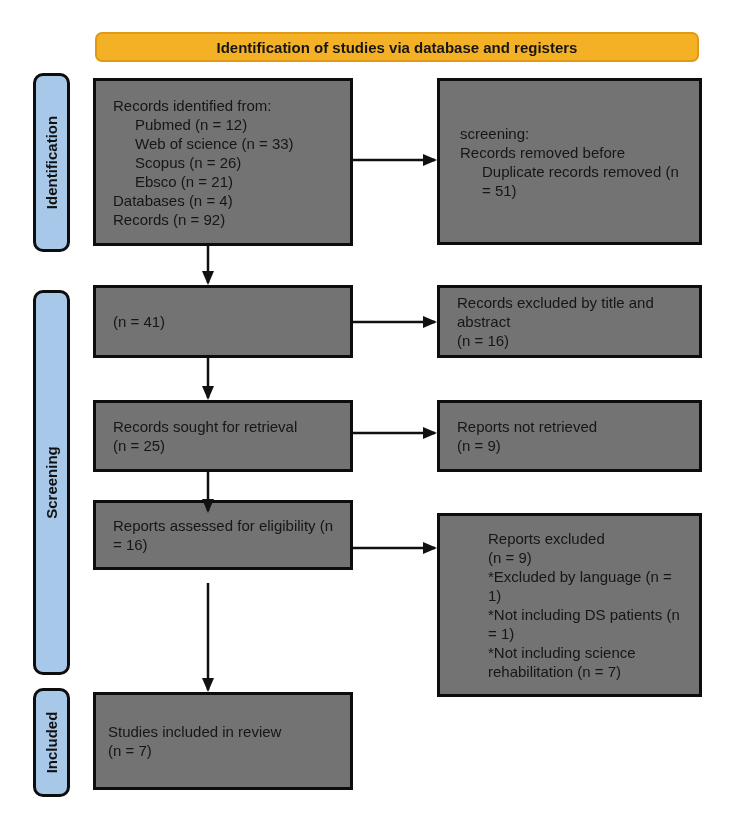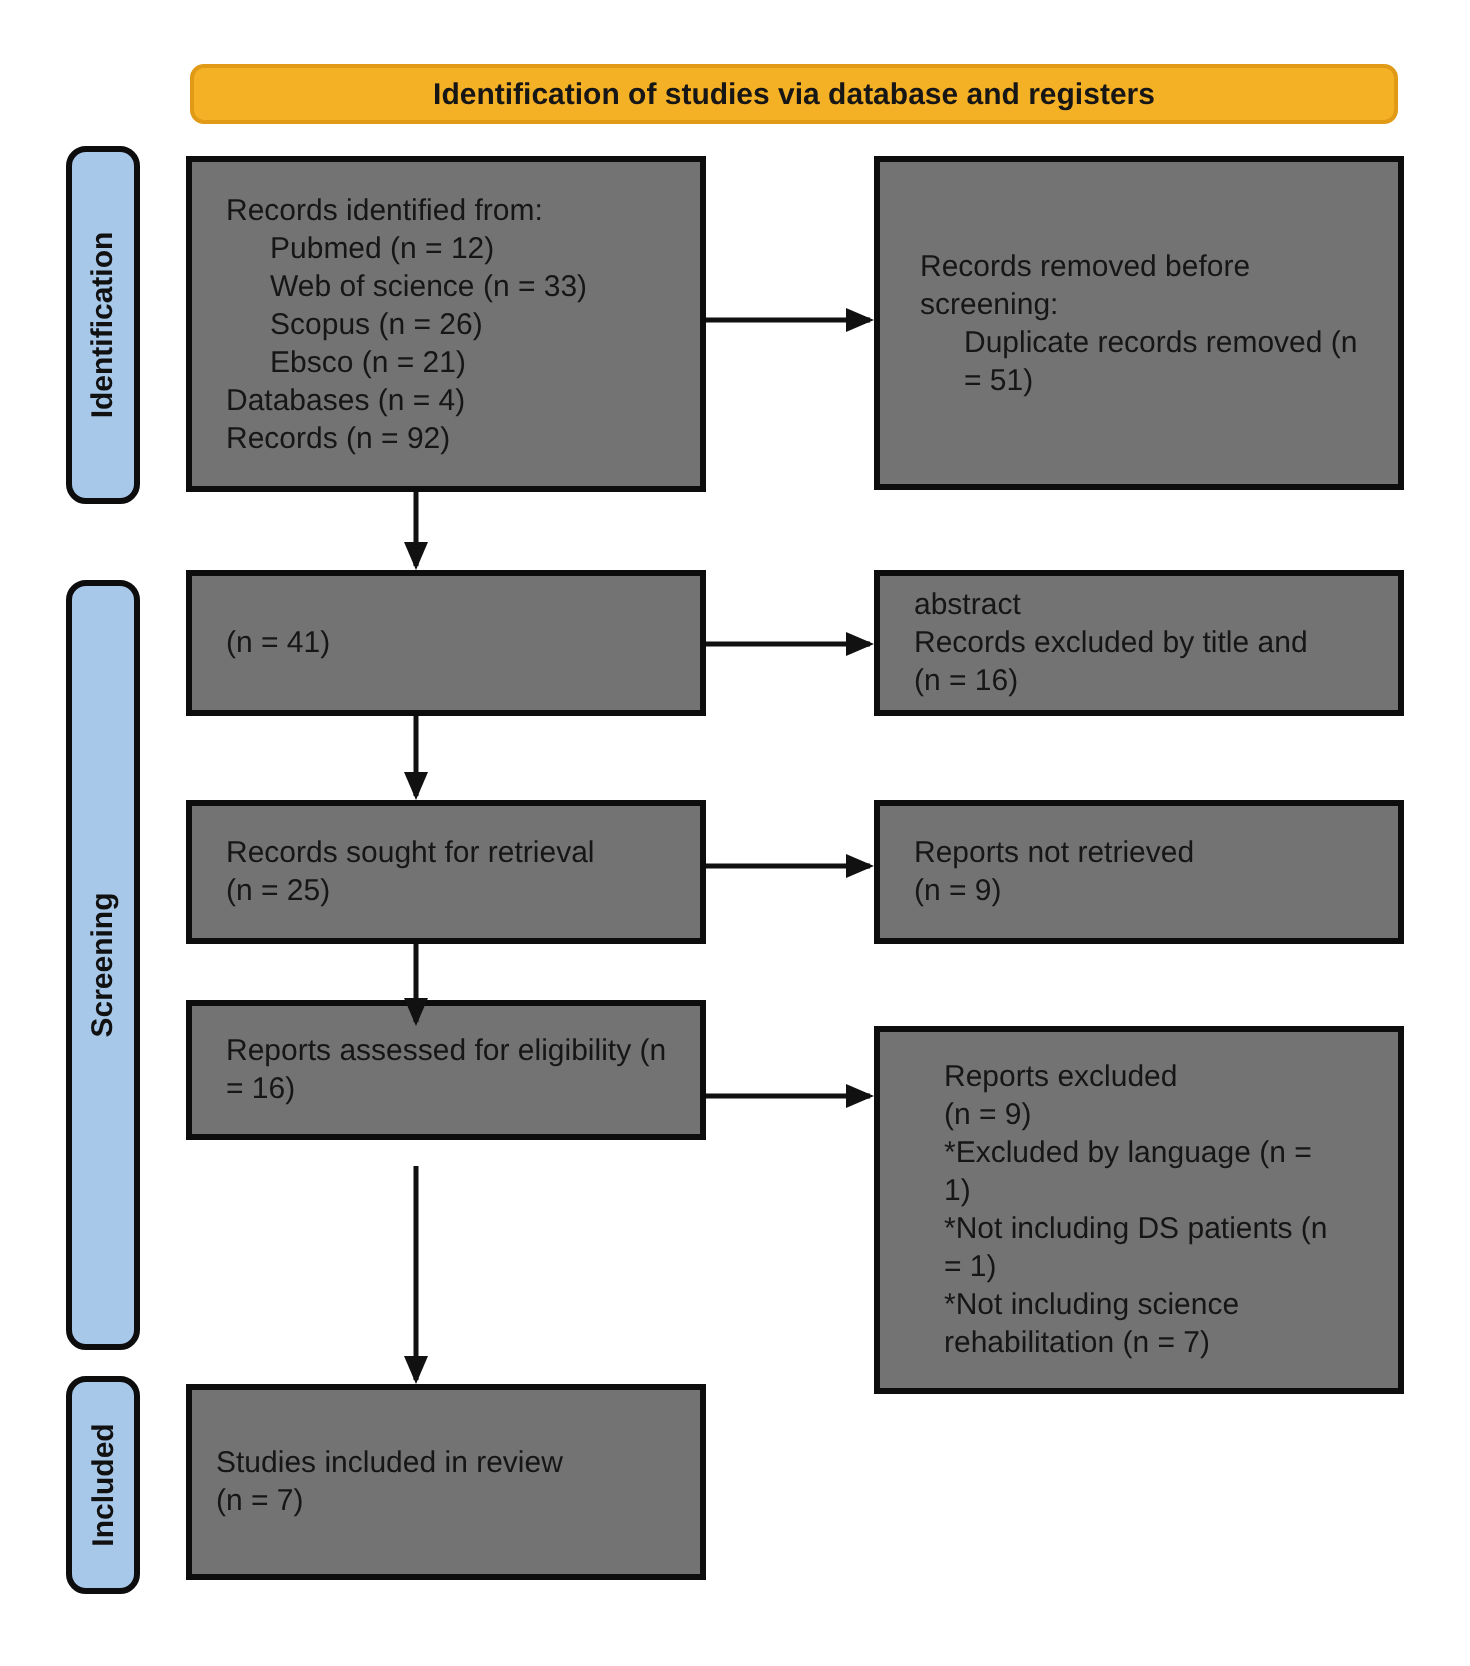--- a/index.html
+++ b/index.html
@@ -40,21 +40,21 @@
     border:3px solid #0d0d0d;
     box-sizing:border-box;
     display:flex;flex-direction:column;justify-content:center;
     padding:6px 8px 6px 17px;
     font-size:15px;
   }
   .box .ln{line-height:19px;}
   .box .ind{padding-left:22px;}
   .left-col{left:93px;width:260px;}
   .right-col{left:437px;width:265px;}
-  .pad-lg{padding-left:32px;}
+  .pad-lg{padding-left:48px;}
   .arrows{position:absolute;left:0;top:0;width:735px;height:833px;pointer-events:none;}
 </style>
 </head>
 <body>
 
 <div class="canvas">
 
   <div class="banner">Identification of studies via database and registers</div>
 
   <div class="stage" style="top:73px;height:179px;">
@@ -90,29 +90,29 @@
     <div class="ln">Reports assessed for eligibility (n</div>
     <div class="ln">= 16)</div>
   </div>
 
   <div class="box left-col" style="top:692px;height:98px;padding-left:12px;">
     <div class="ln">Studies included in review</div>
     <div class="ln">(n = 7)</div>
   </div>
 
   <div class="box right-col" style="top:78px;height:167px;padding-left:20px;">
+    <div class="ln">screening:</div>
     <div class="ln">Records removed before</div>
-    <div class="ln">screening:</div>
     <div class="ln ind">Duplicate records removed (n</div>
     <div class="ln ind">= 51)</div>
   </div>
 
   <div class="box right-col" style="top:285px;height:73px;">
+    <div class="ln">Records excluded by title and</div>
     <div class="ln">abstract</div>
-    <div class="ln">Records excluded by title and</div>
     <div class="ln">(n = 16)</div>
   </div>
 
   <div class="box right-col" style="top:400px;height:72px;">
     <div class="ln">Reports not retrieved</div>
     <div class="ln">(n = 9)</div>
   </div>
 
   <div class="box right-col pad-lg" style="top:513px;height:184px;">
     <div class="ln">Reports excluded</div>

